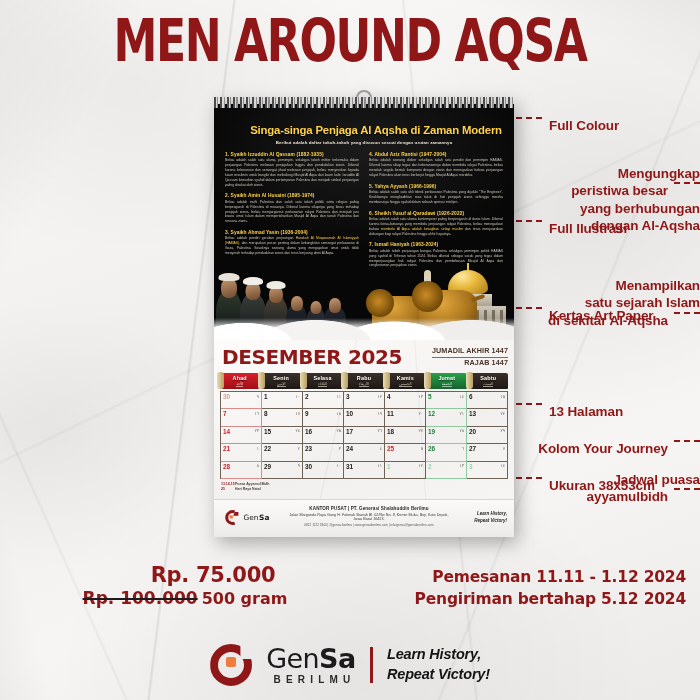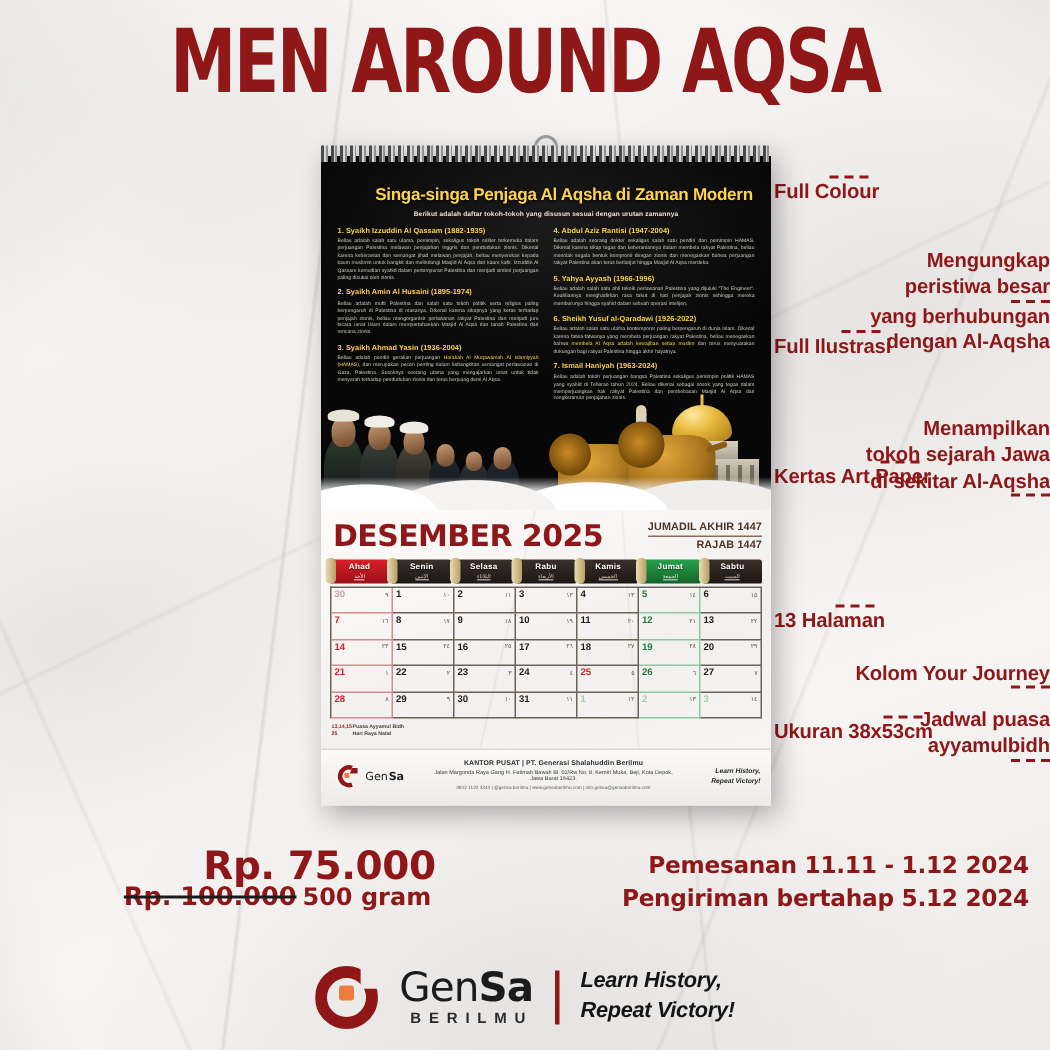--- a/index.html
+++ b/index.html
@@ -62,21 +62,21 @@
   }
   .annot.left  { text-align: right; right: 0; }
   .annot.right { text-align: left;  left: 0; }
   .dash {
     display:inline-block; vertical-align: middle;
     width: 26px; height: 0;
     border-top: 2.2px dashed #8f1718;
   }
   .annot.left .dash  { margin-left: 6px; }
   .annot.right .dash { margin-right: 7px; }
-  .annot-row { display:flex; align-items:flex-end;flex-direction:column; }
+  .annot-row { display:flex; align-items:flex-start; }
   .annot.left  .annot-row { justify-content: flex-end; }
 
   
   #calendar {
     position: absolute;
     left: 214px; top: 97px;
     width: 300px; height: 440px;
     filter: drop-shadow(4px 6px 9px rgba(0,0,0,.30));
   }
   #hook {
@@ -316,21 +316,21 @@
     position:absolute; right:7px; top:11px; text-align:right;
   }
   #foot-right div {
     font-size:4.5px; font-weight:700; font-style:italic; color:#1f1f1f; line-height:1.5;
   }
 
   
   #price-new {
     position:absolute; left:118px; top:563px; width:190px;
     text-align:center;
-    color:#8f1718; font-weight:700; font-size:26px;
+    color:#8f1718; font-weight:700; font-size:21px;
     font-family:"DejaVu Sans", sans-serif; letter-spacing:-.3px;
   }
   #price-old-row {
     position:absolute; left:60px; top:588px; width:250px;
     display:flex; align-items:baseline; justify-content:center; gap:4px;
   }
   #price-old {
     color:#8f1718; font-weight:700; font-size:17px;
     text-decoration: line-through;
     text-decoration-color:#1b1b1b;
@@ -383,21 +383,21 @@
 </style>
 </head>
 <body>
 
 <div id="paper-bg"></div>
 
 <div id="headline">MEN AROUND AQSA</div>
 
 <div id="annot-left-layer">
     <div class="annot left" style="top: 165px; width: 205px;"><div class="annot-row"><span>Mengungkap</span></div><div class="annot-row"><span>peristiwa besar</span><span class="dash"></span></div><div class="annot-row"><span>yang berhubungan</span></div><div class="annot-row"><span>dengan Al-Aqsha</span></div></div>
-    <div class="annot left" style="top: 277px; width: 205px;"><div class="annot-row"><span>Menampilkan</span></div><div class="annot-row"><span>tokoh sejarah Jawa</span></div><div class="annot-row"><span>di sekitar Al-Aqsha</span><span class="dash"></span></div></div>
+    <div class="annot left" style="top: 277px; width: 205px;"><div class="annot-row"><span>Menampilkan</span></div><div class="annot-row"><span>satu sejarah Islam</span></div><div class="annot-row"><span>di sekitar Al-Aqsha</span><span class="dash"></span></div></div>
     <div class="annot left" style="top: 392px; width: 205px; margin-top: 48px;"><div class="annot-row"><span>Kolom Your Journey</span><span class="dash"></span></div></div>
     <div class="annot left" style="top: 471px; width: 205px;"><div class="annot-row"><span>Jadwal puasa</span></div><div class="annot-row"><span>ayyamulbidh</span><span class="dash"></span></div></div>
   </div>
 <div id="annot-right-layer">
     <div class="annot right" style="top: 117px; left: 516px;"><div class="annot-row"><span class="dash"></span><span>Full Colour</span></div></div>
     <div class="annot right" style="top: 220px; left: 516px;"><div class="annot-row"><span class="dash"></span><span>Full Ilustrasi</span></div></div>
     <div class="annot right" style="top: 307px; left: 516px;"><div class="annot-row"><span class="dash"></span><span>Kertas Art Paper</span></div></div>
     <div class="annot right" style="top: 403px; left: 516px;"><div class="annot-row"><span class="dash"></span><span>13 Halaman</span></div></div>
     <div class="annot right" style="top: 477px; left: 516px;"><div class="annot-row"><span class="dash"></span><span>Ukuran 38x53cm</span></div></div>
   </div>

